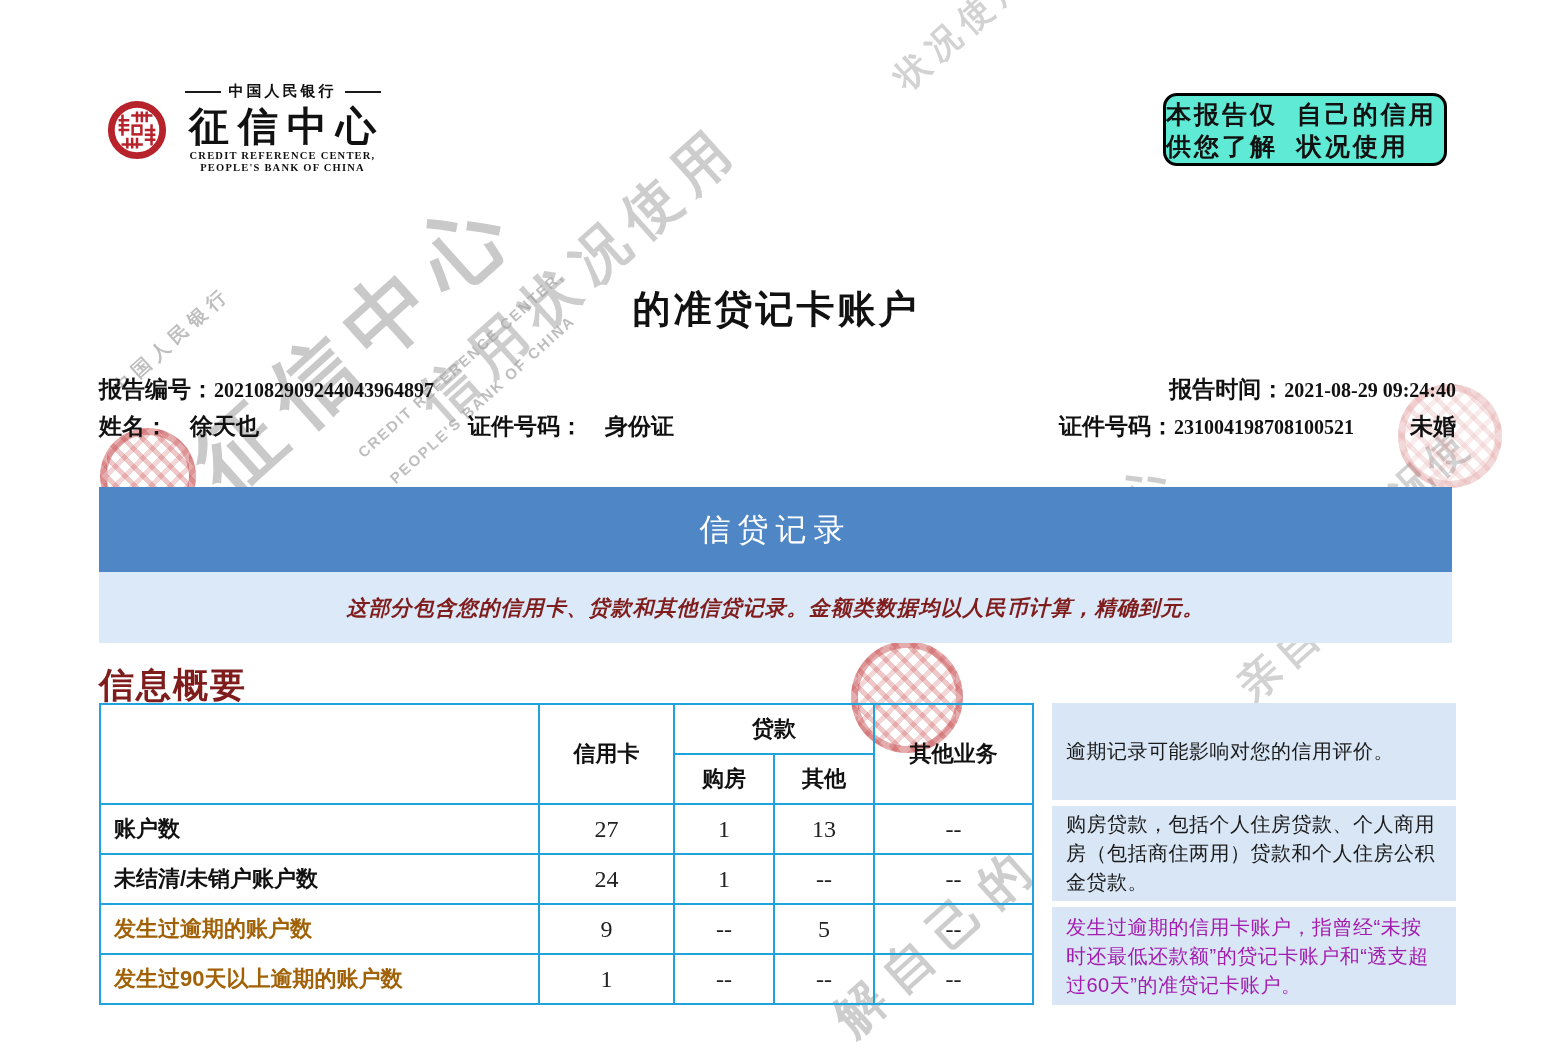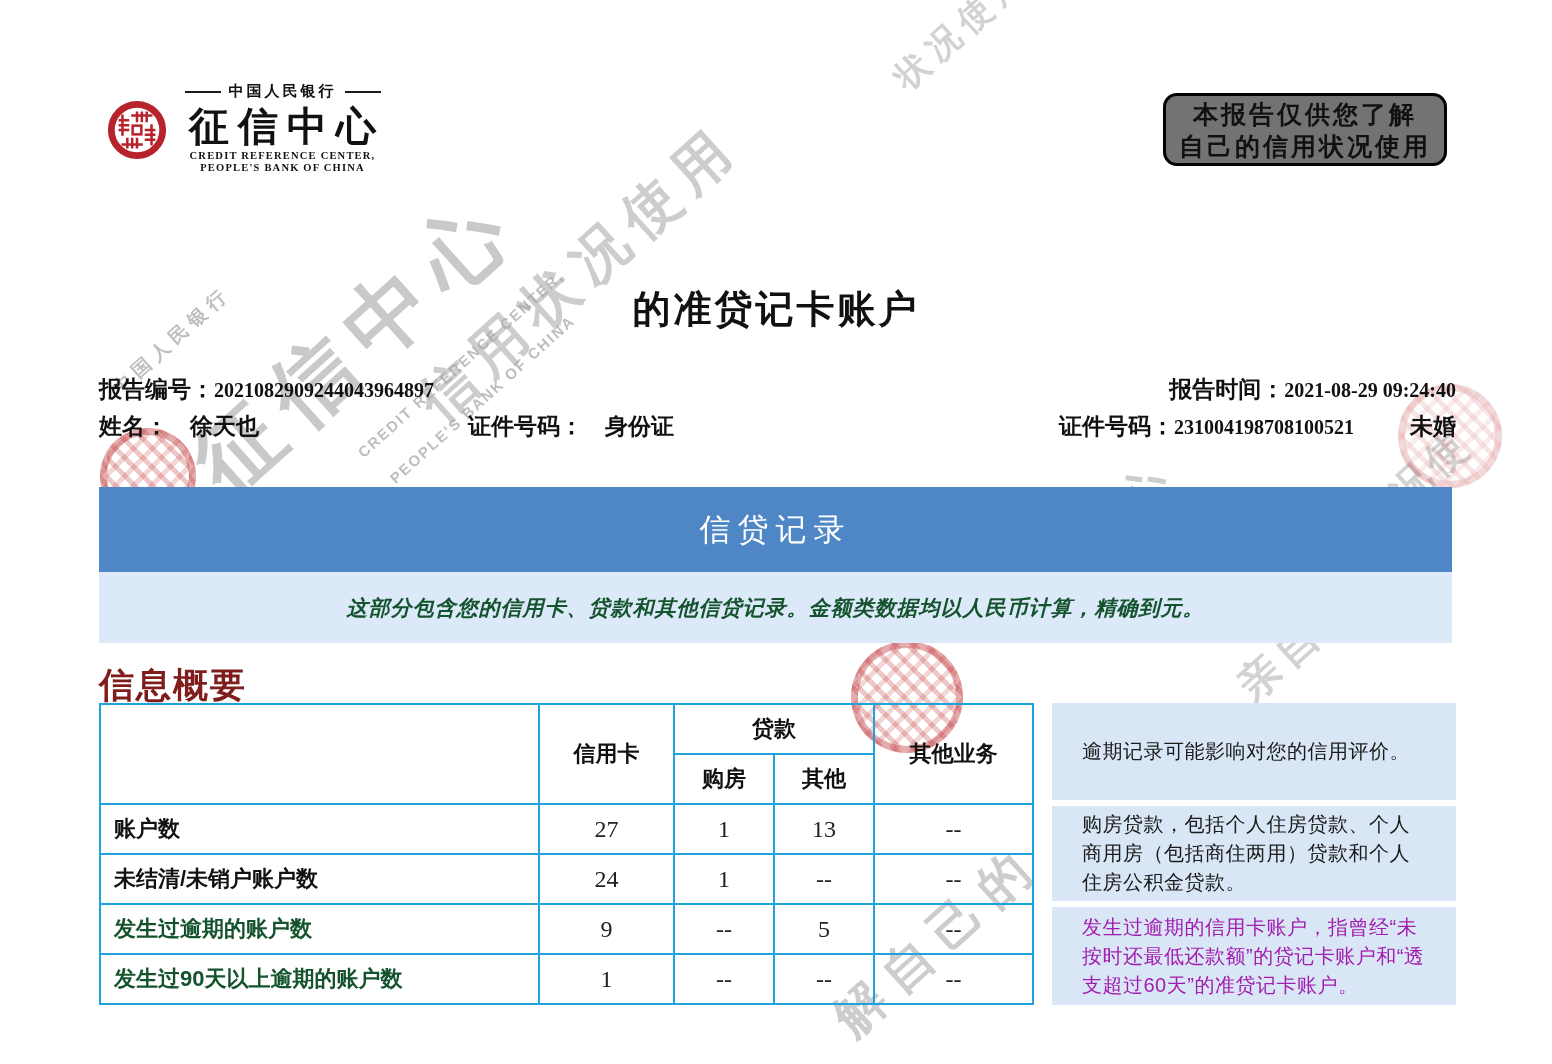--- a/index.html
+++ b/index.html
@@ -30,60 +30,60 @@
   
   .logo { position:absolute; left:106px; top:82px; z-index:1; display:flex; gap:12px; align-items:flex-start; }
   .logo-seal { margin-top:17px; }
   .logo-txt { display:flex; flex-direction:column; align-items:center; }
   .logo-bank { display:flex; align-items:center; gap:8px; font-size:15px; font-weight:700; letter-spacing:3px; }
   .logo-bank .dash { width:36px; height:2px; background:#1a1a1a; }
   .logo-center { font-size:40px; font-weight:900; letter-spacing:9px; line-height:46px; margin:2px 0 1px 9px; }
   .logo-en { font-size:10.5px; font-weight:700; letter-spacing:1.2px; line-height:12px; text-align:center; font-family:"Liberation Serif", serif; }
 
   .notice-box { position:absolute; left:1163px; top:93px; width:284px; height:73px; z-index:1;
-    border:3px solid #000; border-radius:14px; background:#737373;
-    display:flex; flex-direction:column; justify-content:center; align-items:center;
+    border:3px solid #000; border-radius:14px; background:#5eead4;
+    display:flex; justify-content:center; align-items:center;
     font-size:25px; font-weight:900; letter-spacing:3px; line-height:32px; }
 
   .title { position:absolute; left:0; top:284px; width:100%; z-index:1; text-align:center;
     font-size:38px; font-weight:900; letter-spacing:3px; }
 
   
   .info { position:absolute; left:99px; top:372px; width:1357px; z-index:1; font-size:23px; font-weight:900; }
   .info-row { position:relative; height:37px; line-height:34px; }
   .num { font-family:"Liberation Serif", serif; font-size:20px; font-weight:700; }
   .r-right { position:absolute; right:0; top:0; }
   .mid { position:absolute; left:369px; top:0; }
   .gap-lbl { display:inline-block; width:22px; }
   .gap-wide { display:inline-block; width:56px; }
 
   
   .banner { position:absolute; left:99px; top:487px; width:1353px; height:85px; z-index:1;
     background:#4e86c6; color:#fff; display:flex; align-items:center; justify-content:center;
     font-size:31px; font-weight:500; letter-spacing:7px; }
   .subbanner { position:absolute; left:99px; top:572px; width:1353px; height:71px; z-index:1;
-    background:#dce9f8; color:#14532d; display:flex; align-items:center; justify-content:center;
+    background:#dce9f8; color:#7f1d1d; display:flex; align-items:center; justify-content:center;
     font-size:21px; font-weight:900; font-style:italic; letter-spacing:1px; }
 
   .summary-heading { position:absolute; left:99px; top:662px; z-index:1;
     font-size:35px; font-weight:900; color:#7f1d1d; letter-spacing:2px; }
 
   
   .summary-table { position:absolute; left:99px; top:703px; z-index:1; border-collapse:collapse; table-layout:fixed; width:933px; }
   .summary-table th, .summary-table td { border:2px solid #1fa3dd; background:transparent; }
   .summary-table th { font-size:22px; font-weight:900; text-align:center; }
   .summary-table td.lbl { font-size:22px; font-weight:900; text-align:left; padding-left:13px; }
   .summary-table td.val { font-family:"Liberation Serif", serif; font-size:24px; text-align:center; color:#222; }
-  .summary-table tr.red td.lbl { color:#14532d; }
+  .summary-table tr.red td.lbl { color:#a16207; }
   .tr-h { height:50px; }
   .tr-d { height:50px;padding-left:22px; }
 
   
   .note { position:absolute; left:1052px; width:404px; z-index:1; background:#d9e6f6;
-    display:flex; align-items:center; padding:0 30px; font-size:20px; line-height:29px; letter-spacing:.5px; color:#1a1a1a; }
+    display:flex; align-items:center; padding:0 14px; font-size:20px; line-height:29px; letter-spacing:.5px; color:#1a1a1a; }
   .note-1 { top:703px; height:97px; }
   .note-2 { top:806px; height:95px; }
   .note-3 { top:907px; height:98px; color:#a21caf; }
 </style>
 </head>
 <body>
 
 <div class="page">
 
   <div class="wm">

